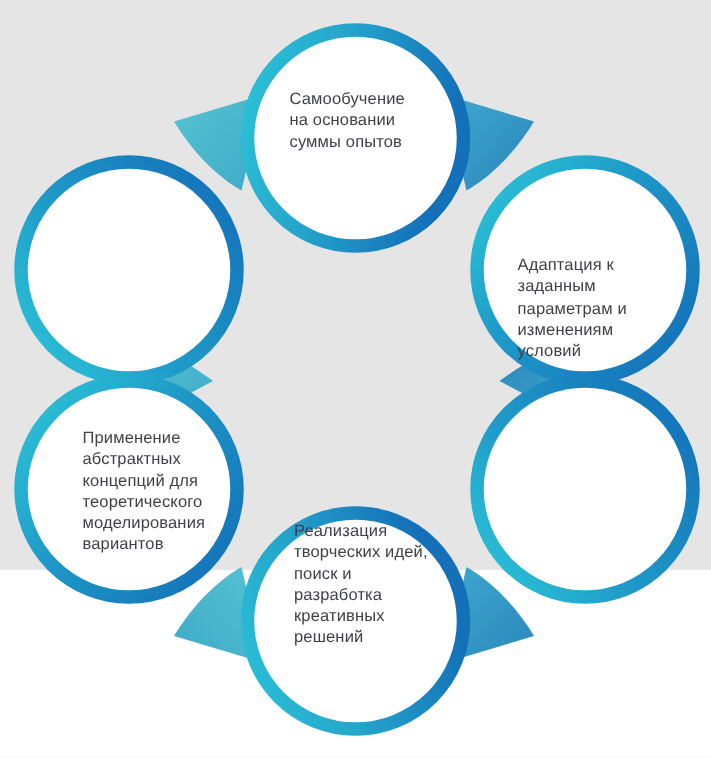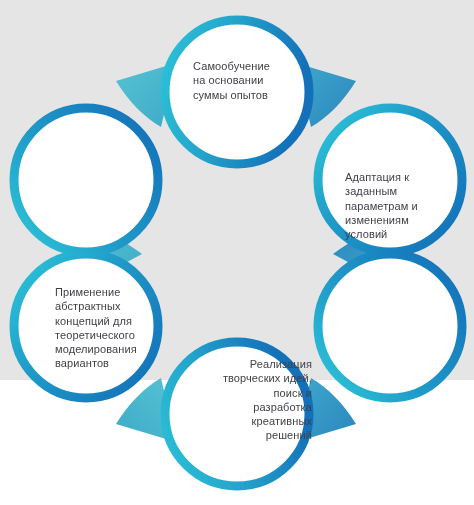--- a/index.html
+++ b/index.html
@@ -159,21 +159,21 @@
 на основании
 суммы опытов</div>
 
   <div class="node-label sz-normal" style="left:345px; top:136px; width:108px;margin-top:34px;">Адаптация к
 заданным
 параметрам и
 изменениям
 условий</div>
 
 
-  <div class="node-label sz-normal" style="left:196px; top:357px; width:116px;text-align:right;">Реализация
+  <div class="node-label sz-normal" style="left:196px; top:347px; width:116px;">Реализация
 творческих идей,
 поиск и
 разработка
 креативных
 решений</div>
 
   <div class="node-label sz-normal" style="left:55px; top:285px; width:118px;">Применение
 абстрактных
 концепций для
 теоретического

